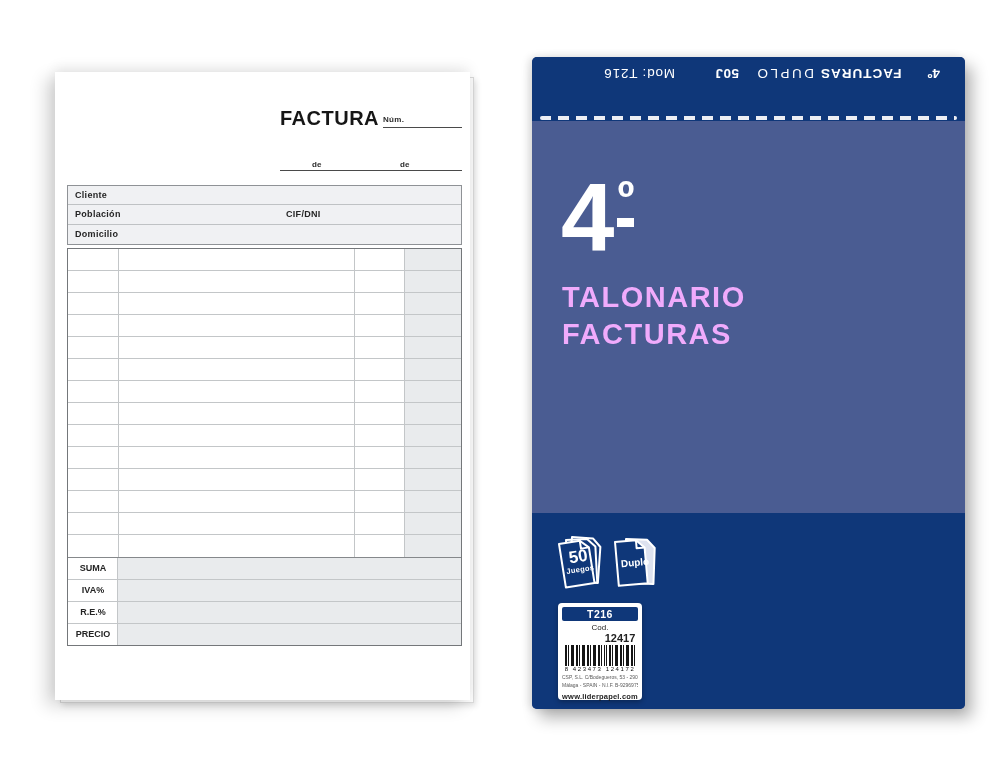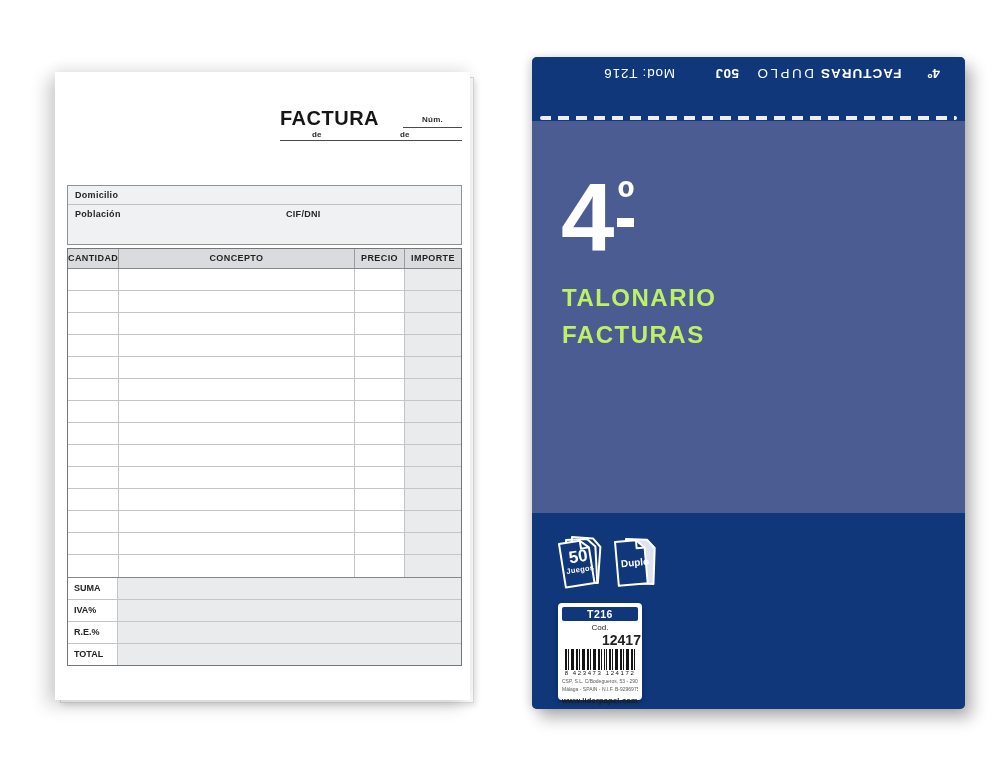--- a/index.html
+++ b/index.html
@@ -7,25 +7,25 @@
   body { font-family:"Liberation Sans", sans-serif; }
   #canvas { position:relative; width:1000px; height:762px; background:#ffffff; overflow:hidden; }
 
   
   .page-under { position:absolute; left:60px; top:77px; width:414px; height:626px;
     background:#fbfbfb; border:1px solid #d9d9d9; box-shadow:2px 3px 6px rgba(0,0,0,.12); }
   .page { position:absolute; left:55px; top:72px; width:415px; height:628px; background:#ffffff;
     box-shadow:-9px 6px 16px rgba(0,0,0,.16), 0 -5px 12px rgba(0,0,0,.07); }
 
   .fact-head { position:absolute; left:225px; top:36px; width:182px; }
-  .fact-title-row { display:flex; align-items:flex-end;text-align:center; }
+  .fact-title-row { display:flex; align-items:flex-end; }
   .fact-title { font-size:20px; font-weight:bold; letter-spacing:.5px; color:#161616; line-height:20px; }
-  .num-group { flex:1; margin-left:24px; border-bottom:1.5px solid #4a4a4a; padding-bottom:1px; }
+  .num-group { flex:1; margin-left:4px; border-bottom:1.5px solid #4a4a4a; padding-bottom:1px; }
   .num-label { font-size:8px; font-weight:bold; color:#2c2c2c; letter-spacing:.3px; }
-  .de-line { position:relative; margin-top:0; border-bottom:1.5px solid #4a4a4a; height:13px; }
+  .de-line { position:relative; margin-top:30px; border-bottom:1.5px solid #4a4a4a; height:13px; }
   .de1, .de2 { position:absolute; bottom:1px; font-size:8px; font-weight:bold; color:#2c2c2c; }
   .de1 { left:32px; } .de2 { left:120px; }
 
   .client-box { position:absolute; left:12px; top:113px; width:395px; height:60px;
     border:1px solid #8f9296; background:#f0f1f3; }
   .client-row { position:relative; height:19.3px; border-bottom:1px solid #bfc2c4;
     font-size:9px; font-weight:bold; color:#252525; line-height:19px; padding-left:7px; letter-spacing:.3px; }
   .client-row:last-child { border-bottom:none; }
   .cif { position:absolute; left:218px; top:0; }
 
@@ -39,21 +39,21 @@
   .trow:last-child { border-bottom:none; }
   .tcell { border-right:1px solid #c3c6c8; height:100%; }
   .tcell.c3 { border-right:none; background:#e9ebed; }
   .tfoot { display:flex; border-top:1px solid #85888b; height:88px; }
   .obs-cell { width:288px; background:#e9ebed; border-right:1px solid #85888b;
     font-size:9px; font-weight:bold; color:#252525; padding:5px 0 0 7px; letter-spacing:.3px; }
   .sumcol { flex:1; display:flex; flex-direction:column; }
   .srow { display:flex; height:22px; border-bottom:1px solid #c3c6c8; }
   .srow:last-child { border-bottom:none; }
   .slabel { width:50px; border-right:1px solid #c3c6c8; font-size:9px; font-weight:bold; color:#252525;
-    line-height:21px; padding:0 5px 0 6px; display:flex; justify-content:flex-start; }
+    line-height:21px; padding:0 5px 0 6px; display:flex; justify-content:center; }
   .sval { flex:1; background:#e9ebed; }
 
   
   .cover { position:absolute; left:532px; top:57px; width:433px; height:652px; border-radius:5px;
     overflow:hidden; background:#4a5c92; box-shadow:7px 9px 16px rgba(0,0,0,.3), -3px 0 8px rgba(0,0,0,.12); }
   .spine { position:absolute; left:0; top:0; width:100%; height:64px; background:#0f3779; }
   .spine-inner { position:absolute; inset:0; transform:rotate(180deg);
     display:flex; align-items:flex-end; padding:0 10px 9px 25px; color:#fff; white-space:nowrap; }
   .sp { font-size:13.5px; line-height:14px; }
   .sp-4 { font-weight:bold; margin-right:26px; }
@@ -62,41 +62,41 @@
   .sp-50j { font-weight:bold; letter-spacing:.5px; margin-right:40px; }
   .sp-mod { font-weight:normal; letter-spacing:.8px; }
   .perforation { position:absolute; left:8px; right:8px; top:59px; height:3.5px; z-index:3;
     background:repeating-linear-gradient(90deg,#eceef4 0 11px, transparent 11px 18px); border-radius:2px; }
 
   .cover-main { position:absolute; left:0; top:64px; width:100%; height:392px; background:#4a5c92; }
   .big4 { position:absolute; left:29px; top:58px; display:flex; align-items:flex-start; color:#fff; }
   .big4-digit { font-size:96px; font-weight:bold; line-height:78px; }
   .big4-ord { font-size:46px; font-weight:bold; line-height:34px; margin-left:3px; margin-top:2px;
     padding-bottom:3px; border-bottom:9px solid #fff; }
-  .cover-title { position:absolute; left:30px; top:158px; color:#bef264; font-size:24px; font-weight:bold;
+  .cover-title { position:absolute; left:30px; top:158px; color:#f0abfc; font-size:29px; font-weight:bold;
     letter-spacing:1.5px; line-height:37px; }
 
   .cover-bottom { position:absolute; left:0; top:456px; width:100%; height:196px; background:#0f3779; }
 
   .badges { position:absolute; left:22px; top:18px; display:flex; }
   .badge { position:relative; width:54px; height:66px; }
   .badge svg { position:absolute; inset:0; overflow:visible; }
   .badge-50-text { position:absolute; left:7px; top:18px; width:36px; text-align:center; color:#fff;
     transform:rotate(-9deg); }
   .badge-50-num { font-size:17px; font-weight:bold; line-height:16px; }
   .badge-50-sub { font-size:7.5px; font-weight:bold; letter-spacing:.3px; }
   .badge-duplo-text { position:absolute; left:8px; top:26px; width:38px; text-align:center; color:#fff;
     font-size:10px; font-weight:bold; transform:rotate(-5deg); }
 
   .bar-label { position:absolute; left:26px; top:90px; width:84px; height:97px; background:#fff;
     border-radius:4px; padding:4px 4px 0 4px; text-align:center; box-shadow:0 2px 5px rgba(0,0,0,.3); }
   .tband { height:14px; background:#0f3779; border-radius:2px; color:#fff; font-size:10.5px;
     font-weight:bold; line-height:14px; letter-spacing:.5px; }
   .codline { font-size:8px; color:#222; margin-top:2px; }
-  .codline b { font-size:14px;margin-left:40px; }
+  .codline b { font-size:11px;margin-left:40px; }
   .barcode { height:21px; margin:1px 3px 0 3px;
     background:repeating-linear-gradient(90deg,#141414 0 1.5px,#fff 1.5px 3px,#141414 3px 3.8px,#fff 3.8px 6px,#141414 6px 7.5px,#fff 7.5px 8.4px,#141414 8.4px 9px,#fff 9px 11px); }
   .bar-digits { font-size:6px; letter-spacing:1.6px; color:#111; line-height:7px; }
   .addr { font-size:5px; line-height:5.8px; color:#5a5a5a; margin-top:2px; white-space:nowrap; overflow:hidden; }
   .weburl { font-size:7.5px; font-weight:bold; color:#1c1c1c; margin-top:3px; letter-spacing:.2px; }
 
   .logo { position:absolute; left:308px; top:107px; height:52px; display:flex; align-items:center; }
   .logo-lider { color:#fff; font-size:21px; font-weight:bold; letter-spacing:-.5px; }
   .logo-box { background:#fff; color:#0f3779; font-size:21px; font-weight:bold; letter-spacing:-.5px;
     padding:11px 2px 13px 1px; }
@@ -119,35 +119,32 @@
         </span>
       </div>
       <div class="de-line">
         <span class="de1">de</span>
         <span class="de2">de</span>
       </div>
     </div>
 
     <div class="client-box">
       <div class="client-row">
-        <span>Domicilio</span>
+        <span>Cliente</span>
       </div>
       <div class="client-row">
         <span>Población</span>
         <span class="cif">CIF/DNI</span>
       </div>
+      <div class="client-row">
+        <span>Domicilio</span>
+      </div>
     </div>
 
     <div class="inv-table">
-      <div class="thead">
-        <div class="hcell c0">CANTIDAD</div>
-        <div class="hcell c1">CONCEPTO</div>
-        <div class="hcell c2">PRECIO</div>
-        <div class="hcell c3">IMPORTE</div>
-      </div>
       <div>
           <div class="trow">
             <div class="tcell c0"></div>
             <div class="tcell c1"></div>
             <div class="tcell c2"></div>
             <div class="tcell c3"></div>
           </div>
           <div class="trow">
             <div class="tcell c0"></div>
             <div class="tcell c1"></div>
@@ -245,21 +242,21 @@
             </div>
             <div class="srow">
               <div class="slabel">
                 <span>R.E.</span>
                 <span>%</span>
               </div>
               <div class="sval"></div>
             </div>
             <div class="srow">
               <div class="slabel">
-                <span>TOTAL</span>
+                <span>PRECIO</span>
                 <span></span>
               </div>
               <div class="sval"></div>
             </div>
           </div>
       </div>
     </div>
   </div>
 
   <div class="cover">

